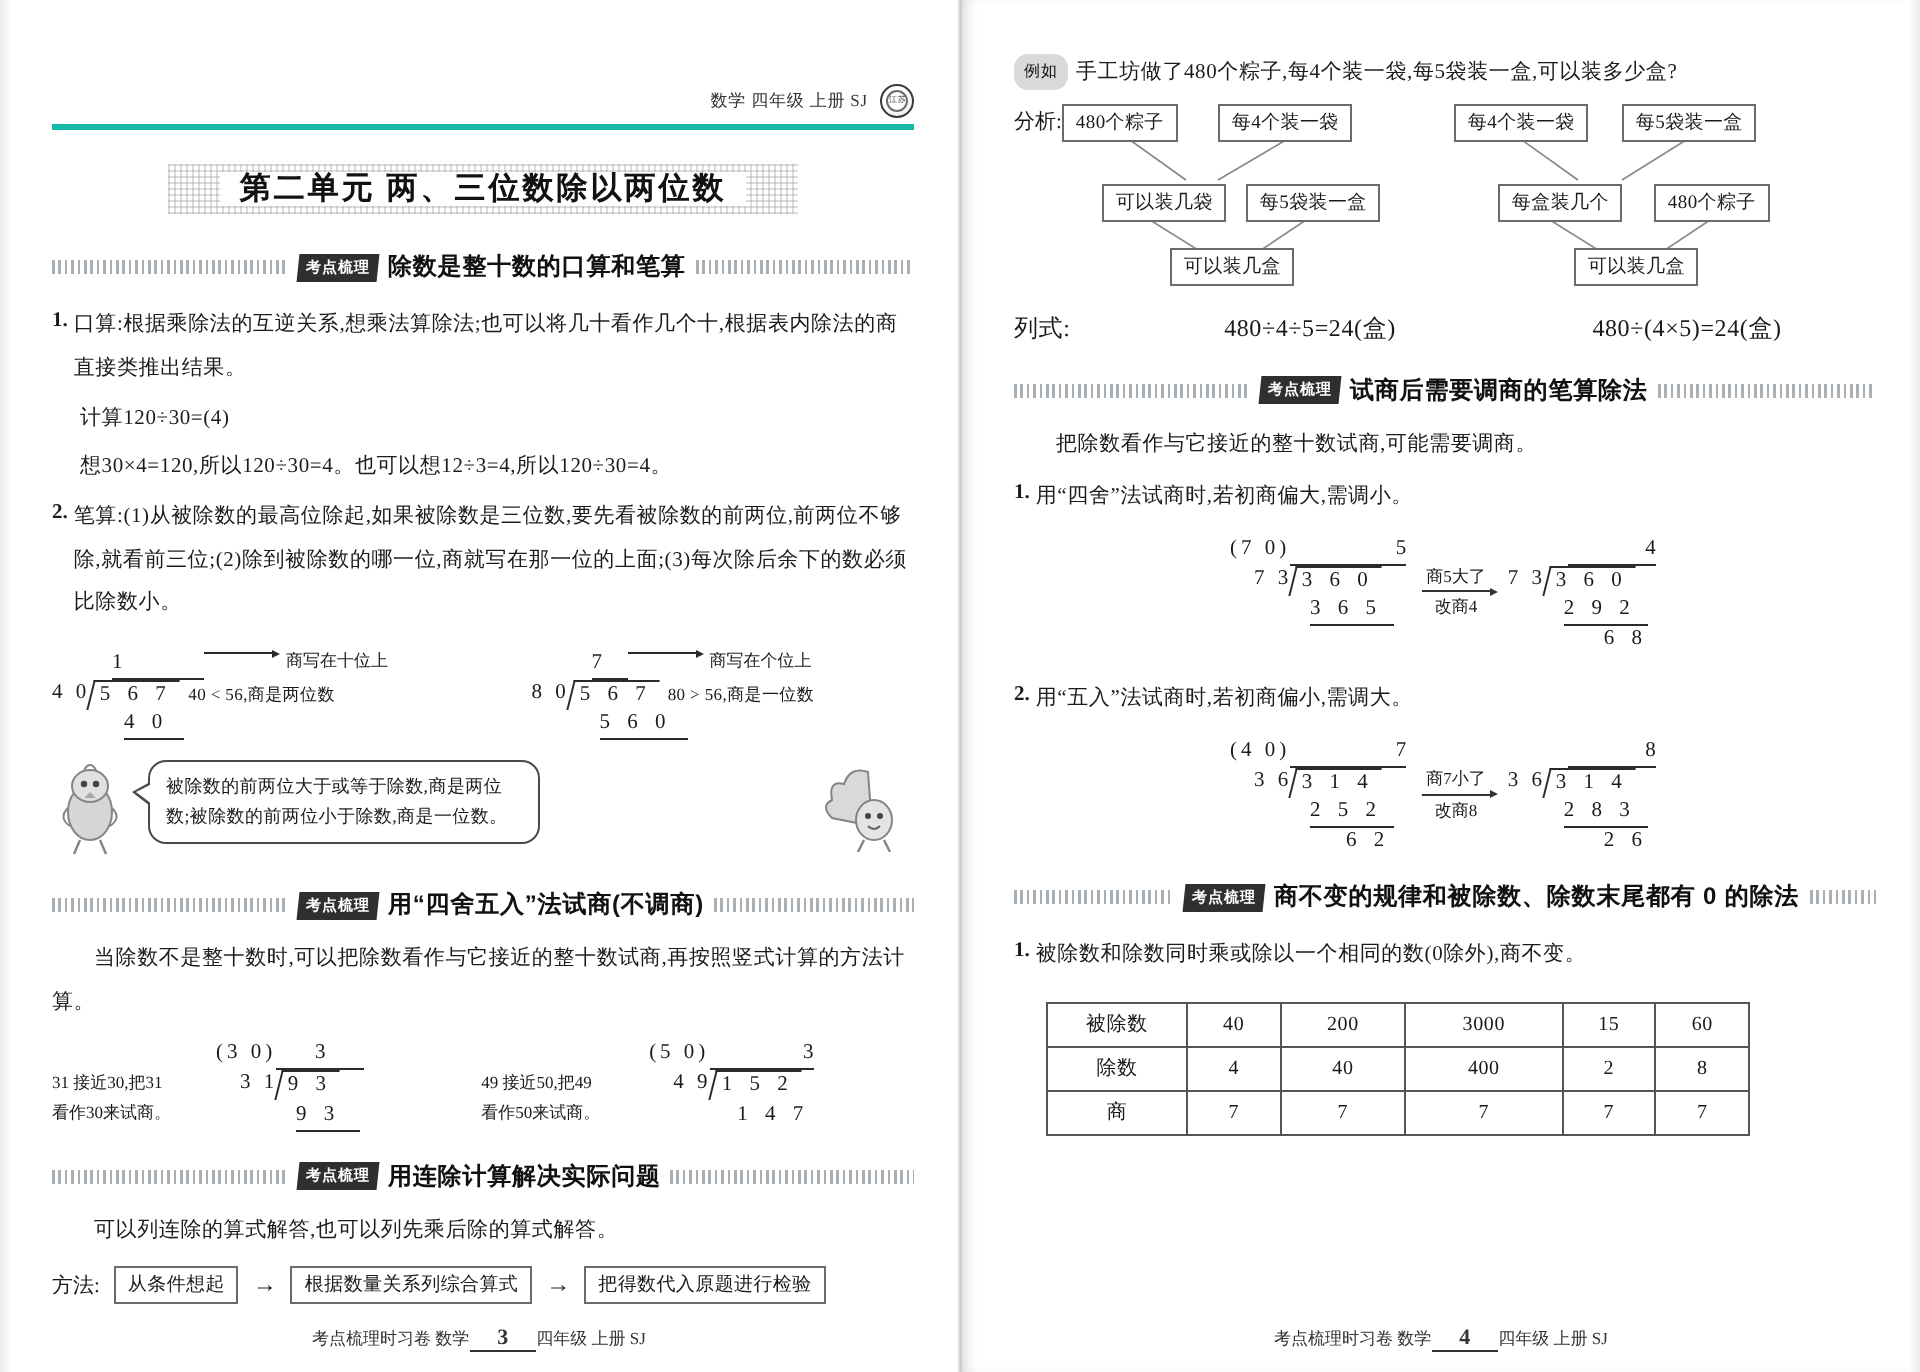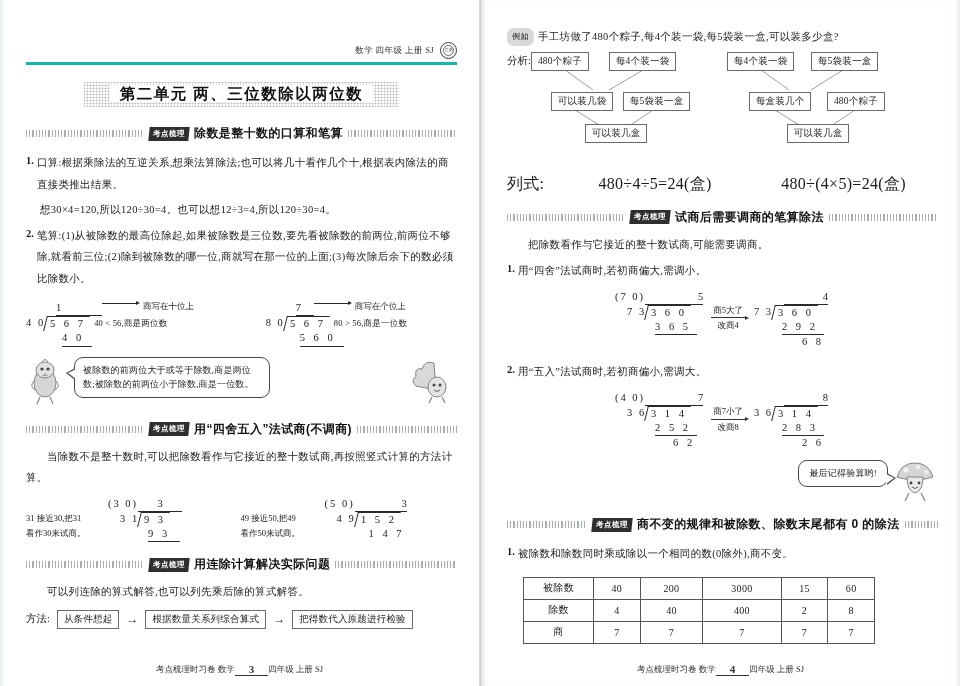--- a/index.html
+++ b/index.html
@@ -199,21 +199,21 @@
   .pgnum::before, .pgnum::after{
     content:""; position:absolute; bottom:-1.4px; width:7px; height:1.4px; background:#333;
   }
   .pgnum::before{left:-7px;} .pgnum::after{right:-7px;}
 
   .eg-tag {
     display:inline-block; background:#d9d9d9; border-radius:7px;
     font-size:8px; padding:1px 5px; margin-right:4px; letter-spacing:.5px;
     font-family:"Liberation Sans", sans-serif; color:#111; vertical-align: 1px;
   }
-  .eqrow { display:flex; font-size:16px; margin-top:26px; letter-spacing:.3px;}
+  .eqrow { display:flex; font-size:12px; margin-top:8px; letter-spacing:.3px;}
   .eqrow .lab { width:54px; flex:0 0 auto;}
   .eqrow .e1 { width:188px; flex:0 0 auto; text-align:center;}
   .eqrow .e2 { flex:1 1 auto; text-align:center;}
 </style>
 </head>
 <body>
 
 <div class="spread">
 
   <div class="page left">
@@ -235,20 +235,21 @@
         <span class="dots short"></span>
         <span class="badge"><b>考点梳理</b></span>
         <span class="title">除数是整十数的口算和笔算</span>
         <span class="dots"></span>
       </div>
 
       <div class="numbered">
         <span class="n">1.</span>
         <span class="t para">口算:根据乘除法的互逆关系,想乘法算除法;也可以将几十看作几个十,根据表内除法的商直接类推出结果。</span>
       </div>
+      <div class="para sub">计算120÷30=(4)</div>
       <div class="para sub">想30×4=120,所以120÷30=4。也可以想12÷3=4,所以120÷30=4。</div>
 
       <div class="numbered">
         <span class="n">2.</span>
         <span class="t para">笔算:(1)从被除数的最高位除起,如果被除数是三位数,要先看被除数的前两位,前两位不够除,就看前三位;(2)除到被除数的哪一位,商就写在那一位的上面;(3)每次除后余下的数必须比除数小。</span>
       </div>
 
       <div class="lds-row" style="margin-top:10px;">
         <div style="width:222px;">
           <div class="ld">
@@ -529,36 +530,20 @@
           </div>
           <div class="row" style="padding-left:28px;">
             <span class="under" style="letter-spacing:3px;padding:0 6px 0 0;">2 8 3</span>
           </div>
           <div class="row" style="padding-left:48px;">
             <span style="letter-spacing:3px;">2 6</span>
           </div>
         </div>
       </div>
 
-      <div style="display:flex;justify-content:flex-end;align-items:flex-start;margin-top:10px;">
-        <div class="bubble tail-r" style="padding:5px 10px;">
-          <span>最后记得验算哟!</span>
-        </div>
-        <svg class="mascot2" viewBox="0 0 46 44" style="margin-left:4px;">
-          <path d="M5 17 q4 -14 18 -14 q14 0 18 14 q-18 6 -36 0z" fill="#cfcfcf" stroke="#6f6f6f" stroke-width="1"></path>
-          <circle cx="14" cy="10" r="2.6" fill="#f0f0f0"></circle>
-            <circle cx="26" cy="7" r="2.2" fill="#f0f0f0"></circle>
-            <circle cx="34" cy="12" r="2" fill="#f0f0f0"></circle>
-          <path d="M15 17 q0 14 8 16 q8 -2 8 -16z" fill="#e6e6e6" stroke="#6f6f6f" stroke-width="1"></path>
-          <circle cx="19" cy="23" r="1.4" fill="#222"></circle>
-            <circle cx="27" cy="23" r="1.4" fill="#222"></circle>
-          <path d="M20 27 q3 3 6 0" fill="none" stroke="#444" stroke-width="1"></path>
-          <path d="M17 33 l-4 8 M29 33 l4 8" stroke="#6f6f6f" stroke-width="1.2" fill="none"></path>
-        </svg>
-      </div>
 
       <div class="sec" style="margin-top:12px;">
         <span class="dots short" style="flex:0 0 80px;"></span>
         <span class="badge"><b>考点梳理</b></span>
         <span class="title">商不变的规律和被除数、除数末尾都有 0 的除法</span>
         <span class="dots"></span>
       </div>
 
       <div class="numbered" style="margin-top:4px;">
         <span class="n">1.</span>

